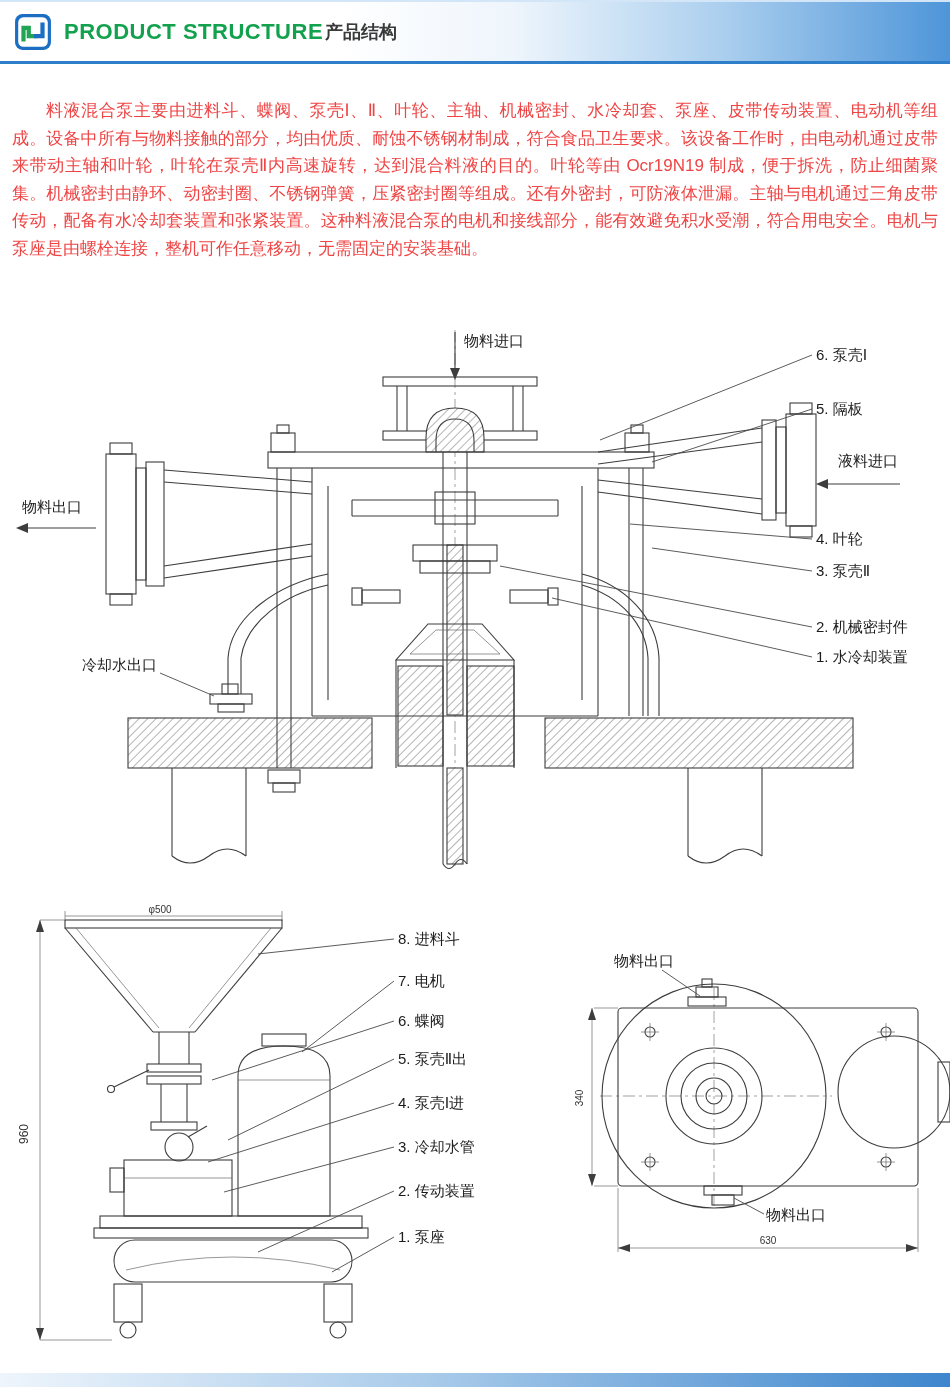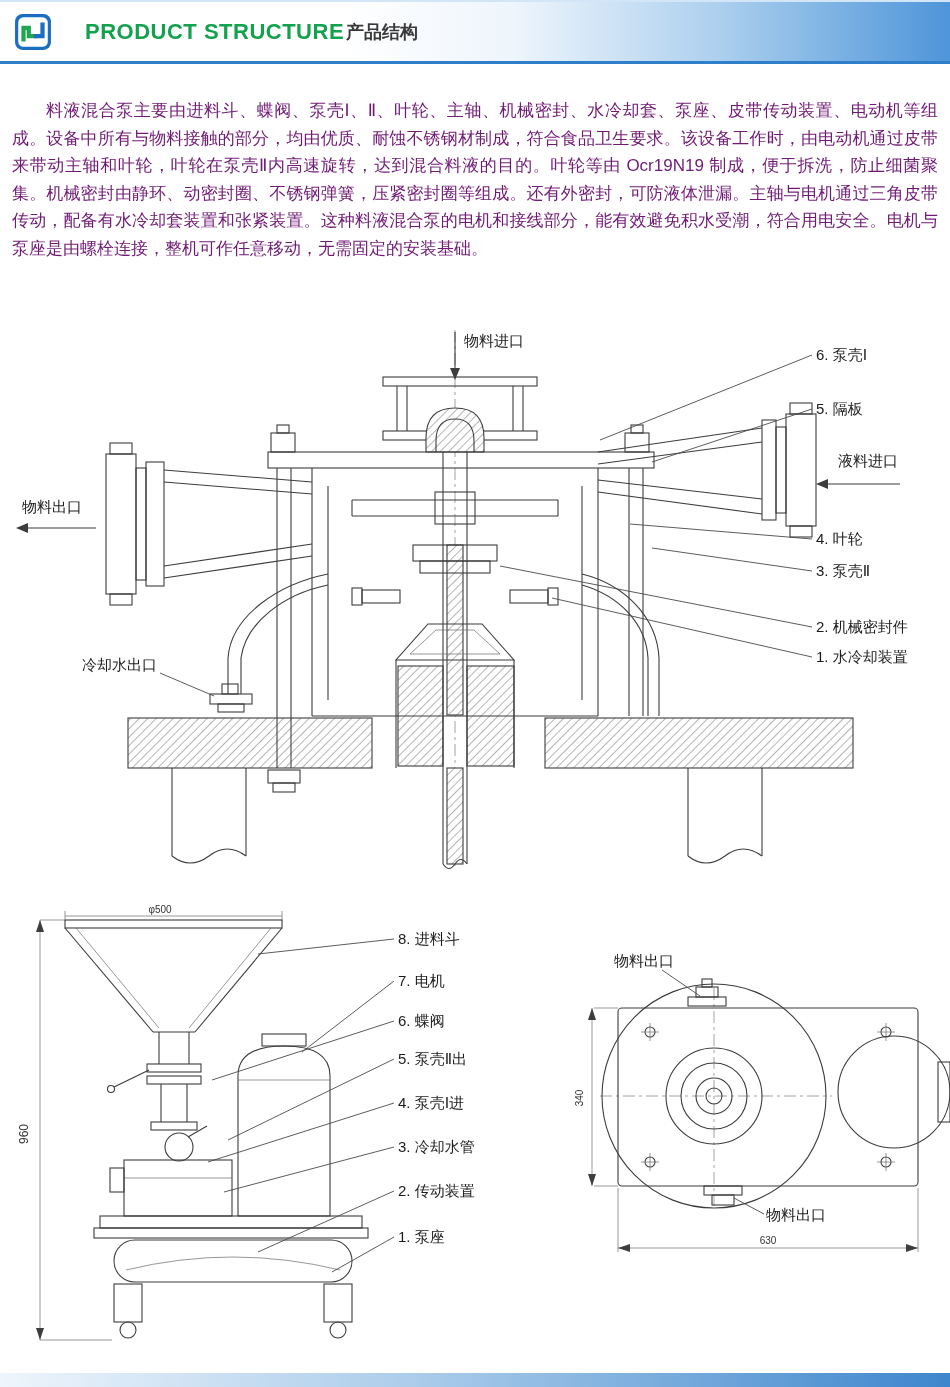--- a/index.html
+++ b/index.html
@@ -6,26 +6,26 @@
   html,body { background:#ffffff; }
   .page { position:relative; width:950px; height:1387px; background:#fff; overflow:hidden;
           font-family:"Liberation Sans", sans-serif; }
 
   
   .hdr { position:absolute; top:0; left:0; width:100%; height:64px; display:flex; align-items:center;
          padding:0 14px;
          background:linear-gradient(90deg,#ffffff 0%,#ffffff 36%,#eef5fc 54%,#abcfee 76%,#4e95d9 100%);
          border-top:2px solid #d3e6f7; border-bottom:3px solid #2f7ec9; }
   .logo { width:38px; height:38px; margin-right:12px; flex:0 0 auto; }
-  .t-en { color:#12a14d; font-size:22px; font-weight:bold; letter-spacing:.5px;margin-left:21px; }
+  .t-en { color:#12a14d; font-size:22px; font-weight:bold; letter-spacing:.5px; }
   .t-zh { color:#3a3a3a; font-size:18px; font-weight:600; margin-left:2px; }
 
   
   .intro { position:absolute; top:97px; left:12px; width:926px; font-size:17px; line-height:27.5px;
-           color:#701a75; text-align:justify; text-indent:2em; }
+           color:#ef4444; text-align:justify; text-indent:2em; }
 
   
   .dwg { position:absolute; top:318px; left:0; }
   .ln   { fill:none; stroke:#3d3d3d; stroke-width:1.1; }
   .thin { fill:none; stroke:#6a6a6a; stroke-width:0.7; }
   .cl   { fill:none; stroke:#8a8a8a; stroke-width:0.8; stroke-dasharray:12 4 3 4; }
   .ht   { fill:url(#hatch); stroke:#3d3d3d; stroke-width:1.1; }
   .fil  { fill:#3d3d3d; stroke:none; }
   .ldr  { fill:none; stroke:#4a4a4a; stroke-width:0.9; }
   .lbl  { font-family:"Liberation Sans", sans-serif; font-size:15px; fill:#1c1c1c; }

